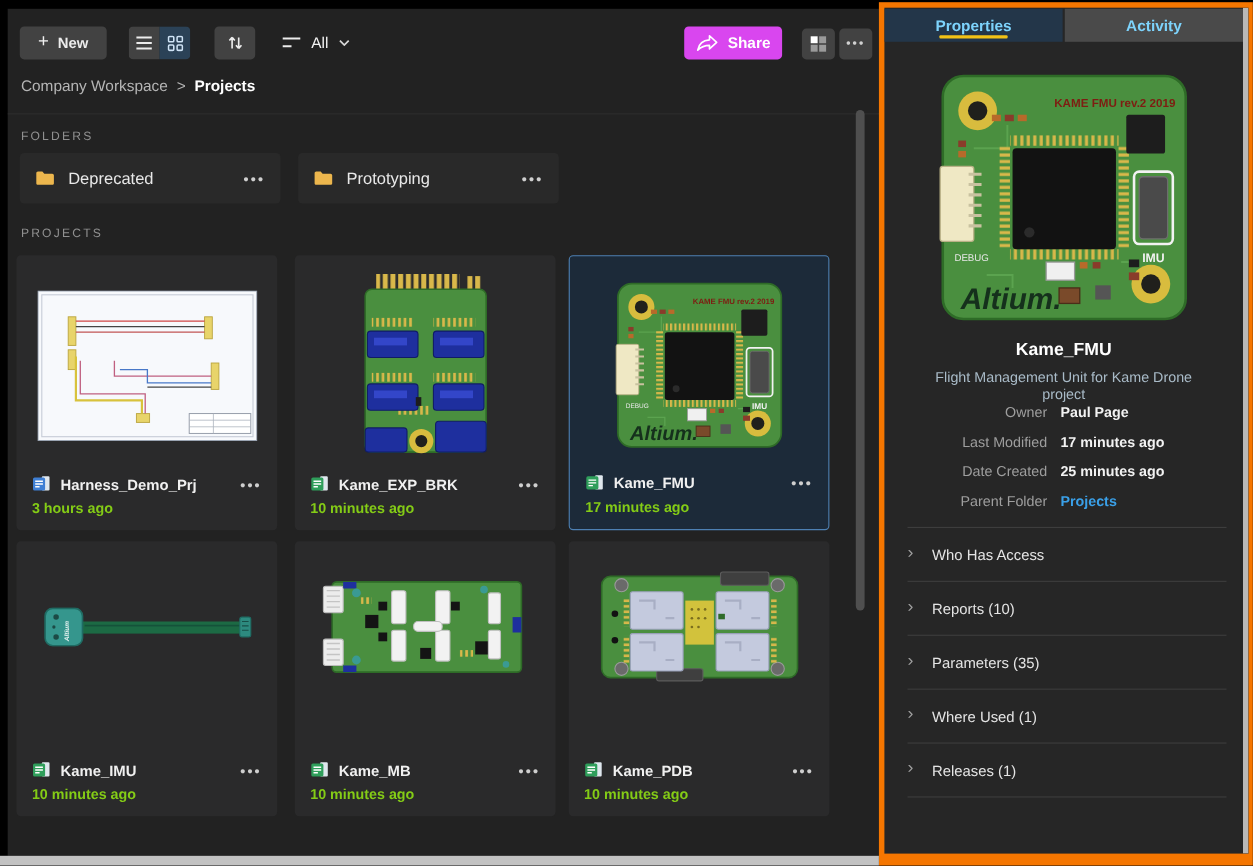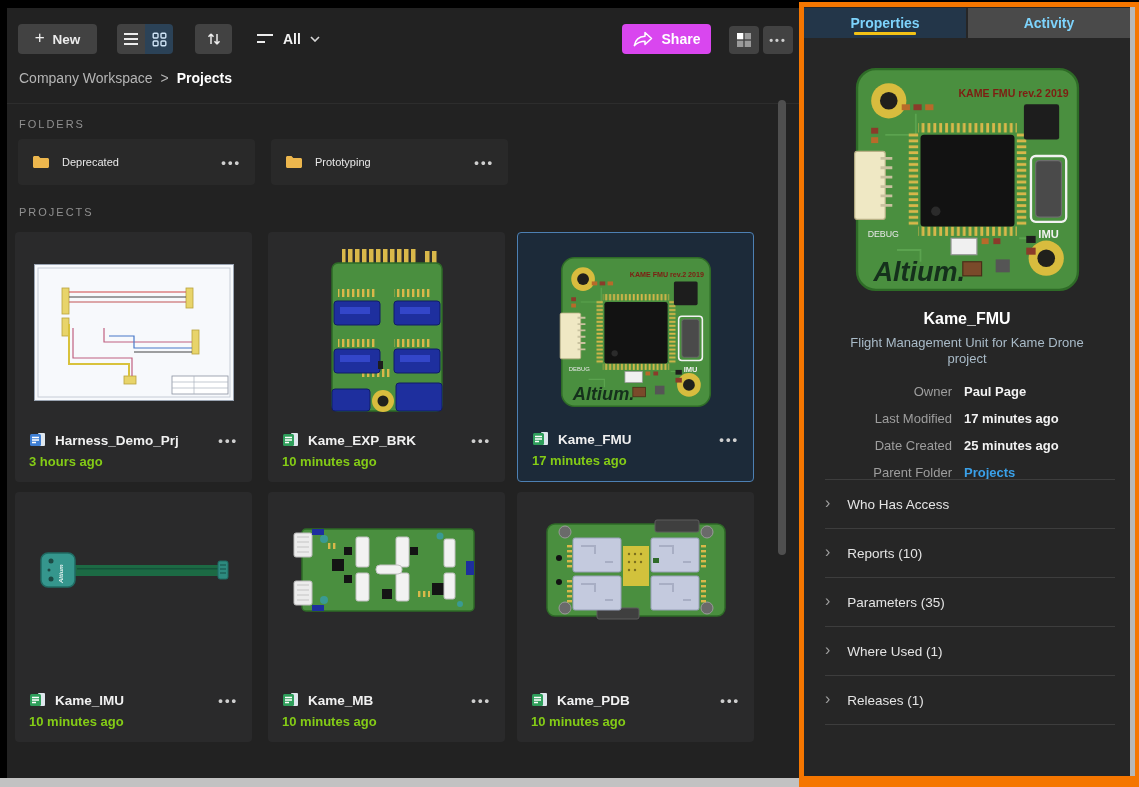--- a/index.html
+++ b/index.html
@@ -14,41 +14,41 @@
   .btn { position:absolute; top:16px; height:30px; background:#424242; border-radius:4px;
          display:flex; align-items:center; justify-content:center; color:#ececec;
          font-size:13.5px; font-weight:700; cursor:pointer; }
   .new-btn { left:11px; width:79px; gap:8px; font-weight:600; }
   .plus-glyph { font-size:17px; font-weight:400; color:#f0f0f0; margin-top:-2px; }
   .view-toggle { position:absolute; left:110px; top:16px; height:30px; display:flex; border-radius:4px; overflow:hidden; }
   .vt-btn { width:28px; height:30px; display:flex; align-items:center; justify-content:center; background:#424242; cursor:pointer; }
   .vt-btn.active { background:#2b4257; }
   .sort-btn { left:188px; width:37px; }
   .filter-ctl { position:absolute; left:249px; top:16px; height:30px; display:flex; align-items:center; gap:9px;
-                color:#f2f2f2; font-weight:700; font-size:14px; cursor:pointer; }
+                color:#f2f2f2; font-weight:400; font-size:14px; cursor:pointer; }
   .share-btn { left:615px; width:89px; background:#d946ef; color:#fff; gap:9px; font-size:14px; }
   .panel-toggle-btn { left:722px; top:18px; height:28px; width:30px; }
   .more-btn { left:756px; top:18px; height:28px; width:30px; }
   .dots { color:#d0d0d0; font-size:11px; letter-spacing:2px; font-weight:700; }
 
   
   .breadcrumb { position:absolute; left:12px; top:62px; display:flex; gap:8px; font-size:14px; color:#b5b5b5; }
   .crumb-current { color:#ffffff; font-weight:700; }
   .main-divider { position:absolute; left:0; top:95px; width:792px; height:1px; background:#2d2d2d; }
 
   
   .sec-label { position:absolute; left:12px; font-size:11px; letter-spacing:2px; color:#909090; }
   .folders-label { top:110px; }
   .projects-label { top:198px; }
 
   
   .folder-card { position:absolute; top:131px; width:237px; height:46px; background:#292929; border-radius:4px;
                  display:flex; align-items:center; padding:0 14px; gap:12px; cursor:pointer; }
   .folder-0 { left:11px; } .folder-1 { left:264px; }
-  .folder-name { flex:1; font-size:11px; color:#e8e8e8; }
+  .folder-name { flex:1; font-size:15px; color:#e8e8e8; }
   .card-dots { color:#cfcfcf; font-size:13px; letter-spacing:2px; font-weight:700; cursor:pointer; }
 
   
   .project-card { position:absolute; width:237px; height:250px; background:#2a2a2b; border-radius:4px;
                   display:flex; flex-direction:column; cursor:pointer; }
   .row1 { top:224px; } .row2 { top:484px;gap:45px; }
   .col1 { left:8px; } .col2 { left:261px; } .col3 { left:510px; }
   .project-card.selected { background:#1c2a39; border:1px solid #4d80b3; }
   .thumb { flex:1; display:flex; align-items:center; justify-content:center; overflow:hidden; }
   .card-meta { padding:0 14px 13px; }
@@ -65,21 +65,21 @@
   .tabs { position:absolute; left:0; top:1px; width:326px; height:30px; display:flex; gap:2px; }
   .tab { flex:1; display:flex; align-items:center; justify-content:center; font-size:14px; color:#7dd3fc; position:relative; cursor:pointer; }
   .tab-properties { background:#233649; font-weight:700; }
   .tab-properties::after { content:""; position:absolute; bottom:3px; left:50%; transform:translateX(-50%);
                            width:62px; height:3px; background:#f2c216; border-radius:1px; }
   .tab-activity { background:#4a4a4a; font-weight:600; }
   .panel-body { position:absolute; left:0; top:31px; width:326px; height:738px; }
   .board-large { display:block; margin:24px auto 0; }
   .panel-title { margin-top:13px; text-align:center; font-size:16px; font-weight:700; color:#ffffff; }
   .panel-desc { margin:7px auto 0; width:252px; text-align:center; font-size:13px; line-height:16px; color:#a9bbc8; }
-  .details { margin-top:17px; display:grid; grid-template-columns:148px 1fr; column-gap:10px; row-gap:7px; font-size:13px;gap:12px; }
+  .details { display:grid; grid-template-columns:148px 1fr; column-gap:10px; row-gap:7px; font-size:13px;gap:12px; }
   .dl { text-align:right; color:#9e9e9e; }
   .dv { color:#f2f2f2; font-weight:600; }
   .dv-link { color:#3aa0e8; font-weight:600; cursor:pointer; }
   .sections { position:absolute; left:21px; top:472px; width:290px; }
   .section-row { height:49px; display:flex; align-items:center; gap:17px; border-top:1px solid #3d3d3d;
                  font-size:13.5px; color:#e4e4e4; cursor:pointer; }
   .section-end { border-top:1px solid #3d3d3d; }
   .chev { color:#9e9e9e; font-size:16px; line-height:1; margin-top:-2px; }
 
   svg { display:block; }

